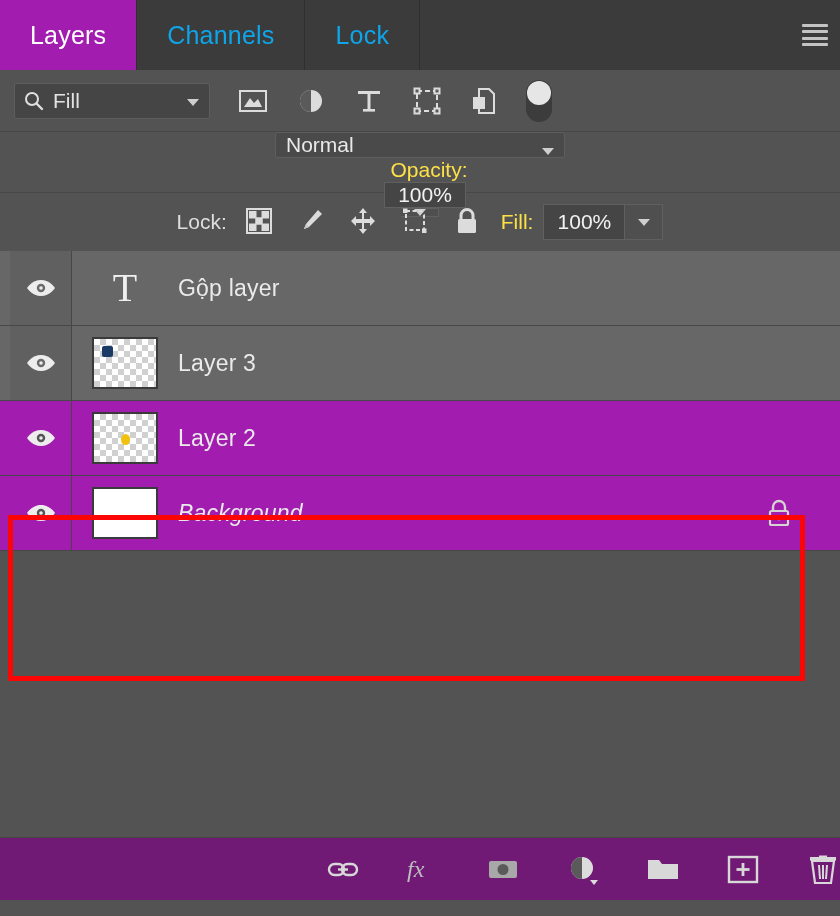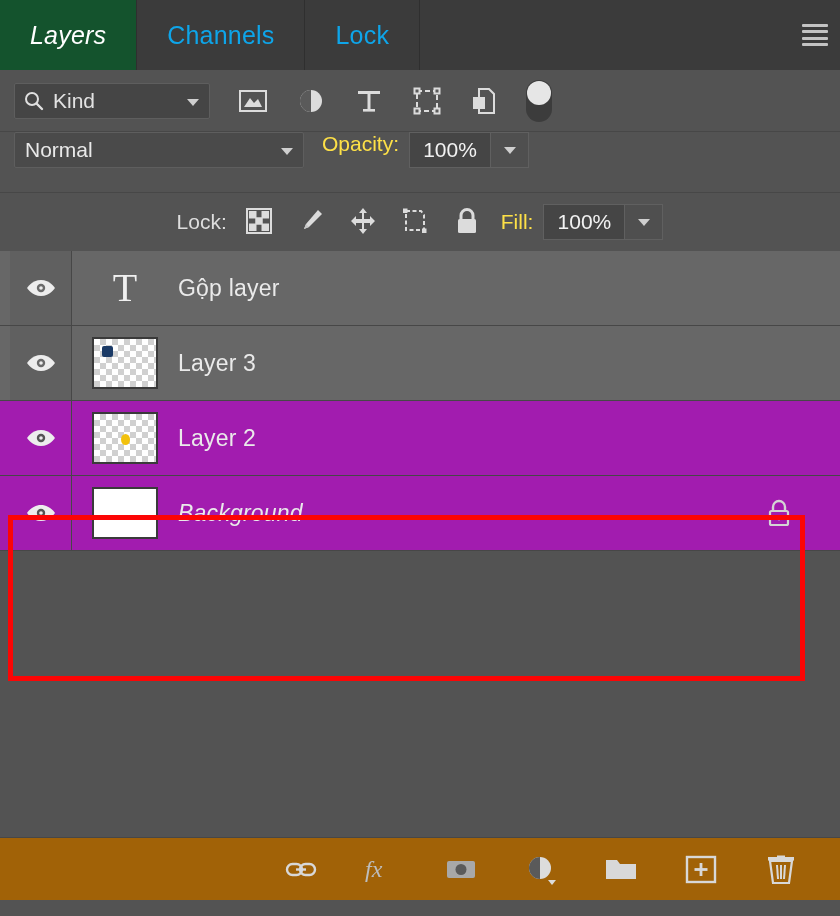--- a/index.html
+++ b/index.html
@@ -29,23 +29,22 @@
   }
   .tab {
     display: flex; align-items: center;
     padding: 0 30px;
     font-size: 25px;
     color: #0ea5e9;
     border-right: 1px solid #2f2f2f;
     letter-spacing: .2px;
   }
   .tab.active {
-    background: #14532d;
+    background: #a21caf;
     color: #ffffff;
-    font-style: italic;
   }
   #menu-icon {
     position: absolute;
     right: 12px; top: 24px;
     width: 26px; height: 22px;
     display: flex; flex-direction: column; justify-content: space-between;
   }
   #menu-icon i {
     display: block; height: 3px; background: #c3c3c3; border-radius: 1px;
   }
@@ -86,23 +85,24 @@
   }
   #filter-toggle .knob {
     position: absolute; top: 1px; left: 1px;
     width: 24px; height: 24px; border-radius: 50%;
     background: #e6e6e6;
   }
 
   
   #blendrow {
     height: 60px;
-    display: flex; 
+    display: flex; align-items: center;
     padding: 0 14px;
     border-bottom: 1px solid #474747;
+    flex-direction: column;
   }
   #blend-select {
     width: 290px; height: 36px;
     background: #4a4a4a;
     border: 1px solid #5e5e5e;
     border-radius: 2px;
     display: flex; align-items: center;
     padding: 0 10px;
     position: relative;
     box-sizing: border-box;
@@ -212,24 +212,23 @@
     border: 5px solid #fc0505;
     box-sizing: border-box;
     pointer-events: none;
     z-index: 5;
   }
 
   
   #emptyarea { background: #535353; height: 278px; }
   #bottombar {
     height: 62px;
-    background: #a16207;
+    background: #701a75;
     border-top: 1px solid #474747;
     display: flex; align-items: center; justify-content: flex-end;
-    padding-right: 42px;
     gap: 46px;
   }
   .bicon { width: 34px; height: 34px; display: block; }
   svg { display: block; }
 </style>
 </head>
 <body>
 
 <div id="panel">
 
@@ -252,21 +251,21 @@
   </div>
 
   <div id="filterrow">
     <div id="kind-select">
       <span>
         <svg width="22" height="22" viewBox="0 0 22 22">
           <circle cx="9" cy="9" r="6" fill="none" stroke="#e0e0e0" stroke-width="2"></circle>
           <line x1="13.5" y1="13.5" x2="19" y2="19" stroke="#e0e0e0" stroke-width="2.4" stroke-linecap="round"></line>
         </svg>
       </span>
-      <span id="kind-label">Kind</span>
+      <span id="kind-label">Fill</span>
       <span class="chev"></span>
     </div>
 
     <div class="filter-icons">
       <span class="ficon">
         <svg width="30" height="30" viewBox="0 0 30 30">
           <rect x="2" y="5" width="26" height="20" fill="none" stroke="#dcdcdc" stroke-width="2"></rect>
           <polygon points="6,21 12,12 16,17 20,13 24,21" fill="#dcdcdc"></polygon>
         </svg>
       </span>

